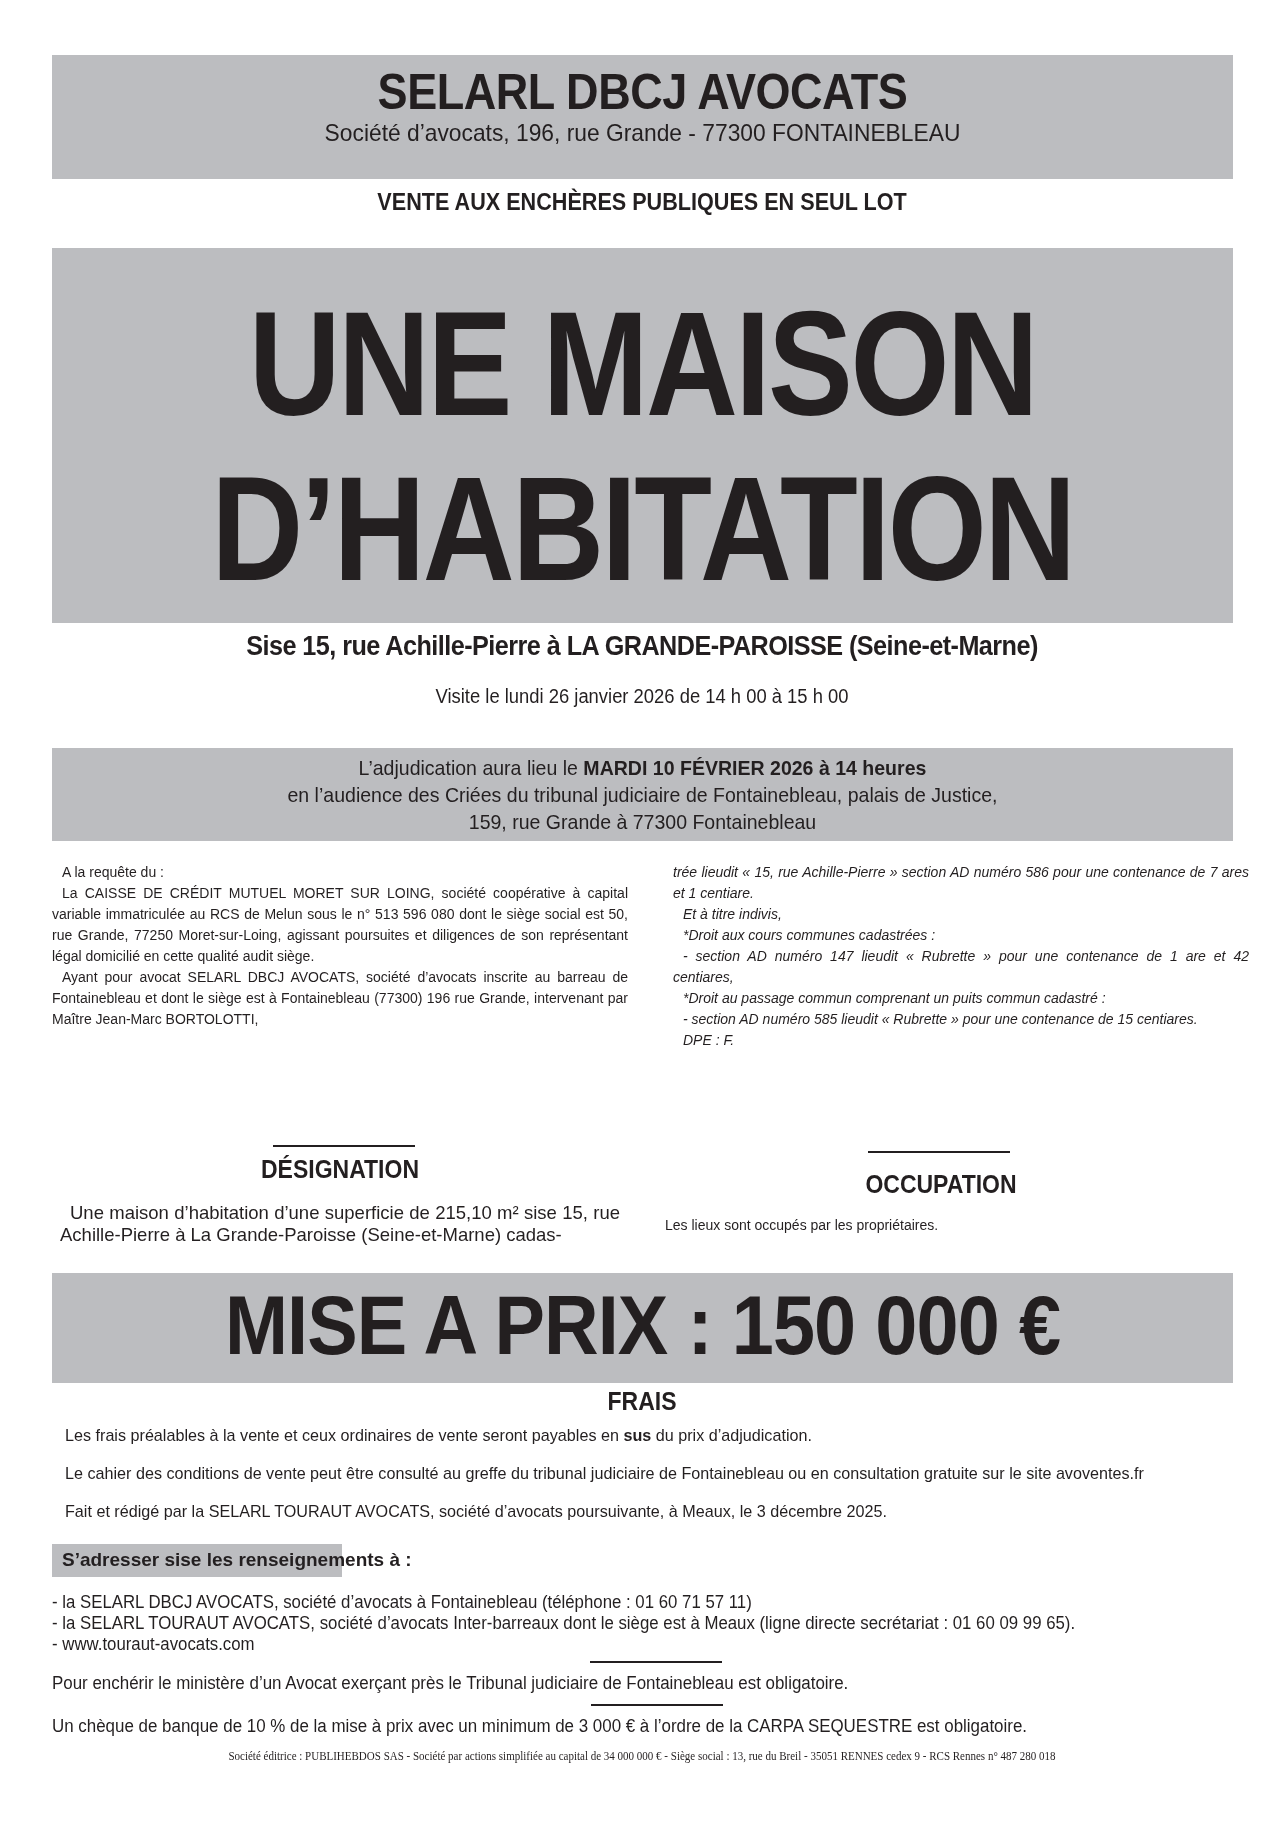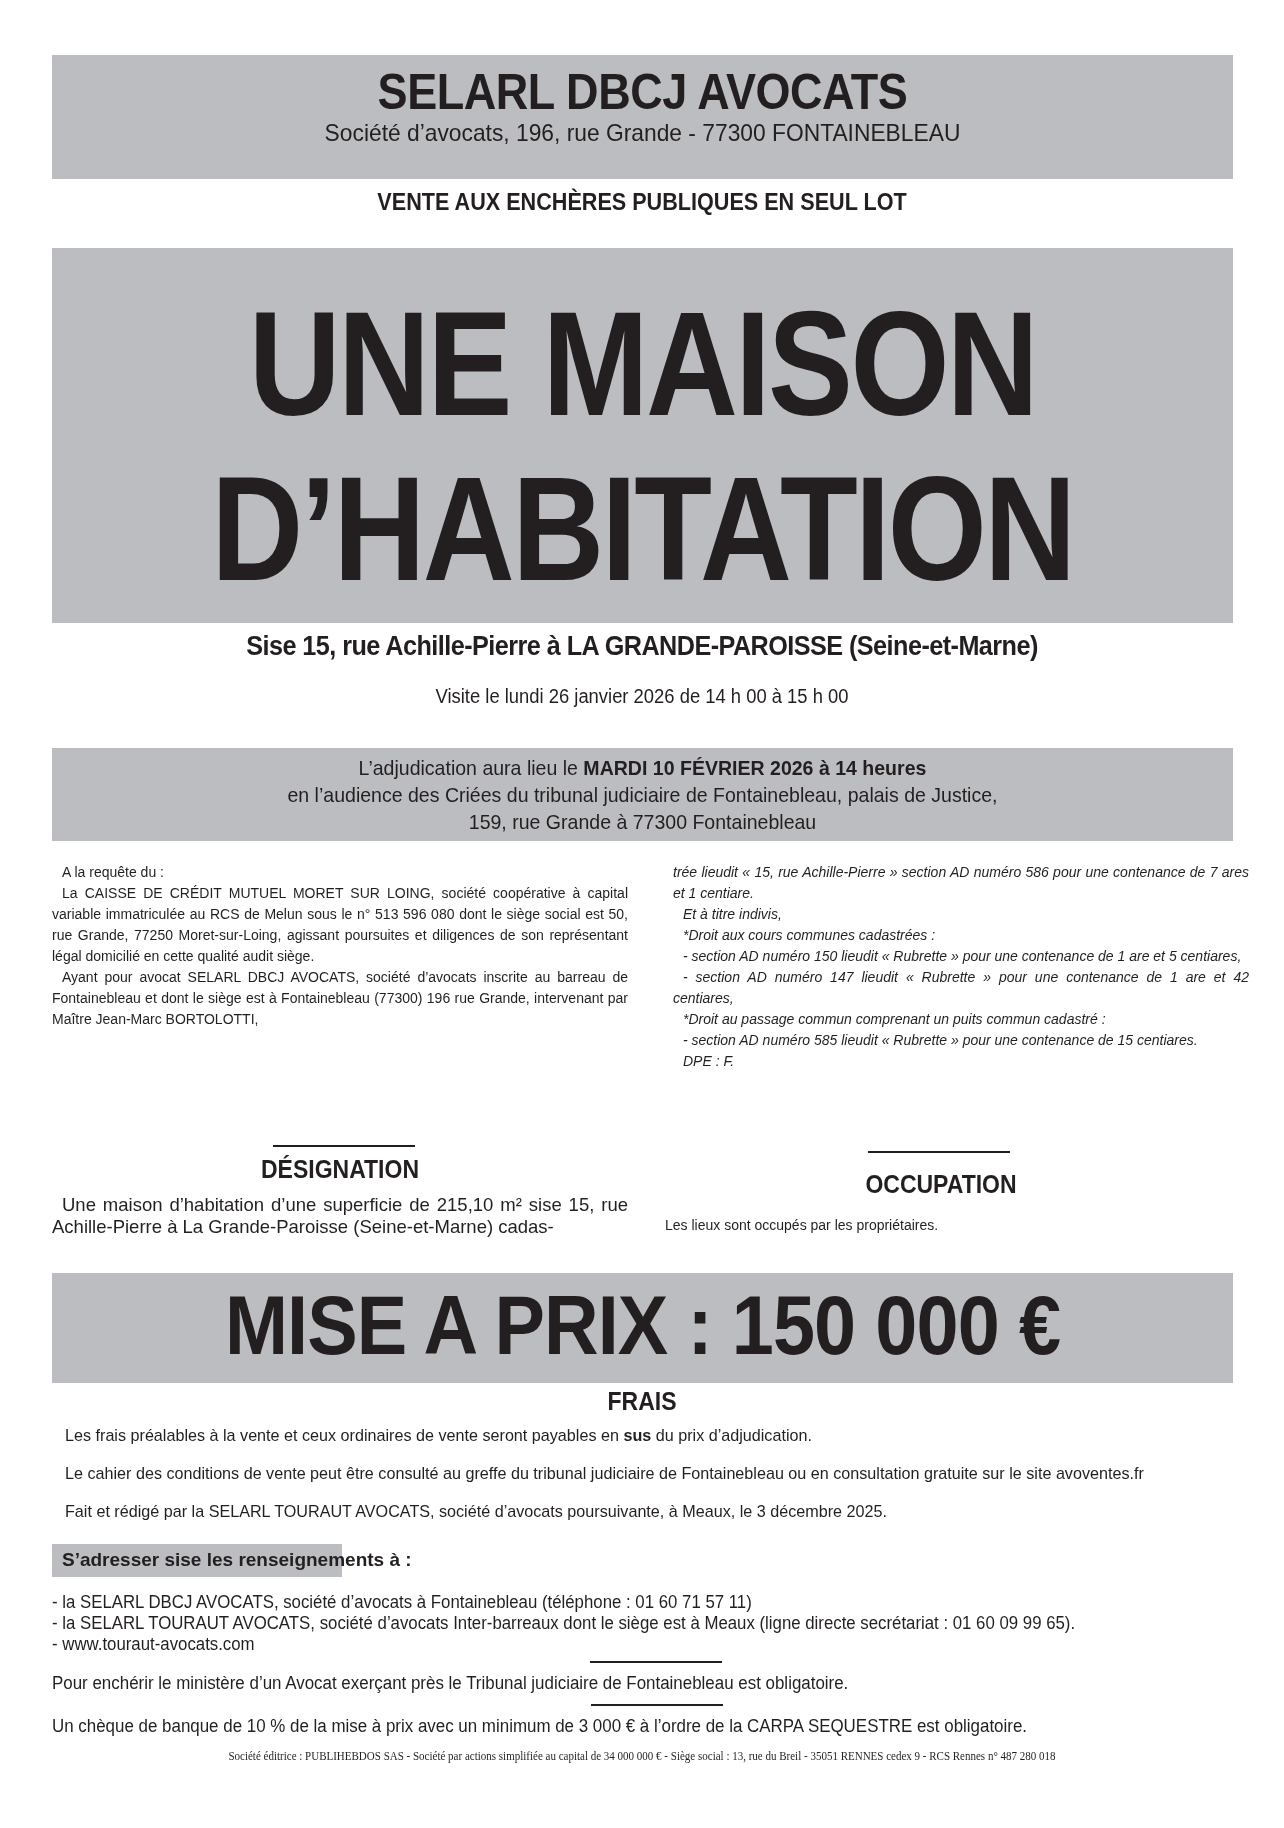--- a/index.html
+++ b/index.html
@@ -35,21 +35,21 @@
   .col { position: absolute; width: 576px; font-size: 14px; line-height: 21px; text-align: justify; }
   .col p { margin: 0; text-indent: 10px; }
   .col p.noind { text-indent: 0; }
   #col-left { left: 52px; top: 862px; }
   #col-right { left: 673px; top: 862px; font-style: italic; }
 
   .rule { position: absolute; height: 1.5px; background: #231f20; }
   .sec-title { position: absolute; font-size: 25px; font-weight: bold; transform: scaleX(0.92); }
 
   #desig-body { left: 52px; top: 1194px; width: 576px; font-size: 18.5px; line-height: 22px; text-align: justify; }
-  #desig-body p { margin: 0; text-indent: 10px; }
+  #desig-body p { margin: 8px; text-indent: 10px; }
   #occ-body { left: 665px; top: 1217px; font-size: 14px; }
 
   #price-band { top: 1273px; height: 110px; }
   #price-band .p { position: absolute; left: 0; right: 0; top: 4px; font-size: 84px; font-weight: bold; letter-spacing: -1px; transform: scaleX(0.9); }
 
   #frais-title { top: 1387px; left: 0; width: 1284px; font-size: 25px; font-weight: bold; transform: scaleX(0.92); }
   .frais-line { position: absolute; left: 65px; font-size: 17px; transform-origin: left; transform: scaleX(0.95); white-space: nowrap; }
 
   #contact-band { position: absolute; top: 1544px; left: 52px; width: 290px; height: 33px; background: #bcbdc0; }
   #contact-band span { position: absolute; left: 10px; top: 5px; font-size: 19px; font-weight: bold; white-space: nowrap; }
@@ -84,21 +84,20 @@
 <div id="col-left" class="col">
   <p>A la requête du :</p>
   <p>La CAISSE DE CRÉDIT MUTUEL MORET SUR LOING, société coopérative à capital variable immatriculée au RCS de Melun sous le n° 513 596 080 dont le siège social est 50, rue Grande, 77250 Moret-sur-Loing, agissant poursuites et diligences de son repré­sentant légal domicilié en cette qualité audit siège.</p>
   <p>Ayant pour avocat SELARL DBCJ AVOCATS, société d’avo­cats inscrite au barreau de Fontainebleau et dont le siège est à Fontainebleau (77300) 196 rue Grande, intervenant par Maître Jean-Marc BORTOLOTTI,</p>
 </div>
 
 <div id="col-right" class="col">
   <p class="noind">trée lieudit « 15, rue Achille-Pierre » section AD numéro 586 pour une contenance de 7 ares et 1 centiare.</p>
   <p>Et à titre indivis,</p>
   <p>*Droit aux cours communes cadastrées :</p>
-  <p>- section AD numéro 150 lieudit « Rubrette » pour une contenance de 1 are et 5 centiares,</p>
   <p>- section AD numéro 147 lieudit « Rubrette » pour une contenance de 1 are et 42 centiares,</p>
   <p>*Droit au passage commun comprenant un puits commun cadas­tré :</p>
   <p>- section AD numéro 585 lieudit « Rubrette » pour une contenance de 15 centiares.</p>
   <p>DPE : F.</p>
 </div>
 
 <div class="rule" style="top:1145px; left:273px; width:142px;"></div>
 <div class="sec-title" style="top:1155px; left:52px; width:576px; text-align:center;">DÉSIGNATION</div>
 <div id="desig-body" class="abs">
   <p>Une maison d’habitation d’une superficie de 215,10 m² sise 15, rue Achille-Pierre à La Grande-Paroisse (Seine-et-Marne) cadas-</p>

